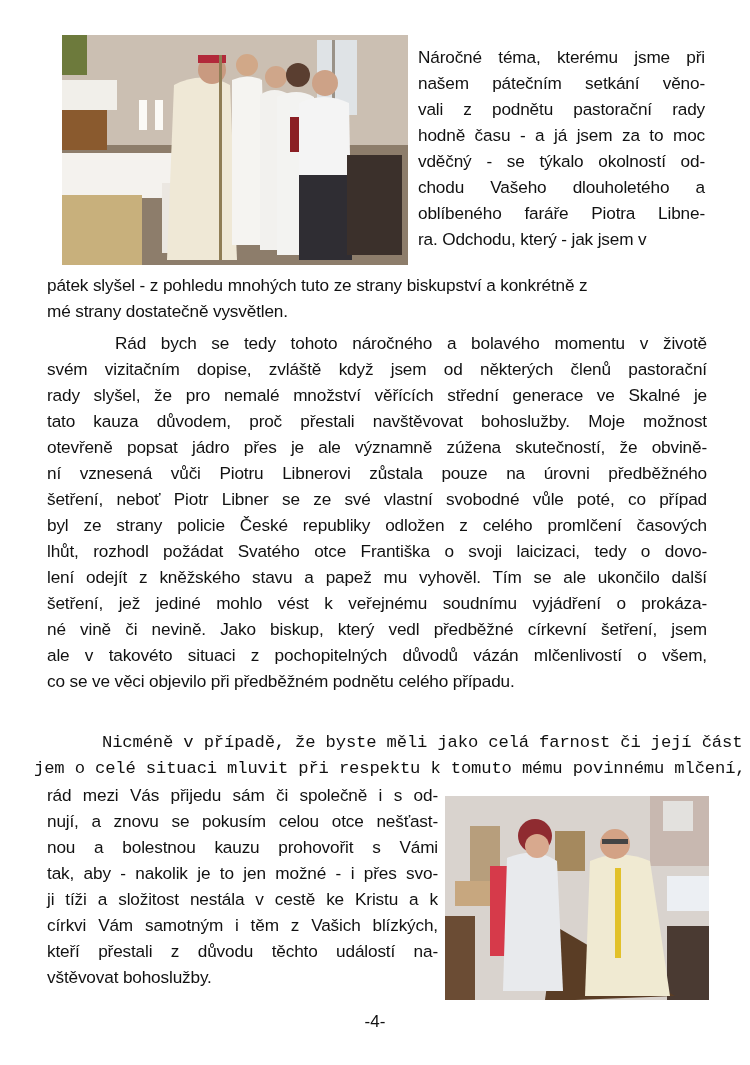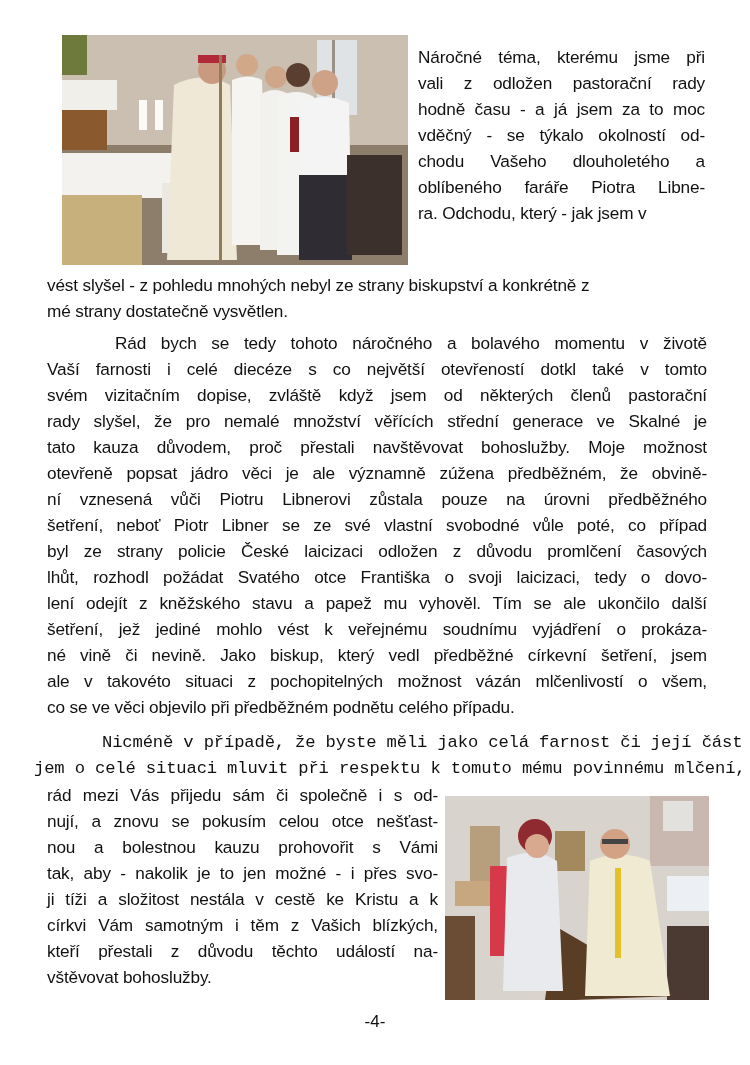--- a/index.html
+++ b/index.html
@@ -47,48 +47,48 @@
       <rect x="228" y="82" width="18" height="35" fill="#8b1f24"></rect>
       <path d="M237 68 Q262 56 287 68 L290 225 L237 225 Z" fill="#f4f4f4"></path>
       <rect x="237" y="140" width="53" height="85" fill="#2f2d33"></rect>
       <circle cx="263" cy="48" r="13" fill="#cda287"></circle>
       <rect x="285" y="120" width="55" height="100" fill="#3b302b"></rect>
     </svg>
   </div>
 
   <div class="txt" style="left:418px; top:44px; width:287px;">
     <span class="line just">Náročné téma, kterému jsme při</span>
-    <span class="line just">vali z odložen pastorační rady</span>
+    <span class="line just">našem pátečním setkání věno-</span>
+    <span class="line just">vali z podnětu pastorační rady</span>
     <span class="line just">hodně času - a já jsem za to moc</span>
     <span class="line just">vděčný - se týkalo okolností od-</span>
     <span class="line just">chodu Vašeho dlouholetého a</span>
     <span class="line just">oblíbeného faráře Piotra Libne-</span>
     <span class="line">ra. Odchodu, který - jak jsem v</span>
   </div>
 
   <div class="txt" style="left:47px; top:272px; width:660px;">
-    <span class="line">vést slyšel - z pohledu mnohých nebyl ze strany biskupství a konkrétně z</span>
+    <span class="line">pátek slyšel - z pohledu mnohých tuto ze strany biskupství a konkrétně z</span>
     <span class="line">mé strany dostatečně vysvětlen.</span>
   </div>
 
   <div class="txt" style="left:47px; top:330px; width:660px;">
     <span class="line just" style="padding-left:68px; box-sizing:border-box;">Rád bych se tedy tohoto náročného a bolavého momentu v životě</span>
-    <span class="line just">Vaší farnosti i celé diecéze s co největší otevřeností dotkl také v tomto</span>
     <span class="line just">svém vizitačním dopise, zvláště když jsem od některých členů pastorační</span>
     <span class="line just">rady slyšel, že pro nemalé množství věřících střední generace ve Skalné je</span>
     <span class="line just">tato kauza důvodem, proč přestali navštěvovat bohoslužby. Moje možnost</span>
-    <span class="line just">otevřeně popsat jádro věci je ale významně zúžena předběžném, že obvině-</span>
+    <span class="line just">otevřeně popsat jádro přes je ale významně zúžena skutečností, že obvině-</span>
     <span class="line just">ní vznesená vůči Piotru Libnerovi zůstala pouze na úrovni předběžného</span>
     <span class="line just">šetření, neboť Piotr Libner se ze své vlastní svobodné vůle poté, co případ</span>
-    <span class="line just">byl ze strany policie České laicizaci odložen z důvodu promlčení časových</span>
+    <span class="line just">byl ze strany policie České republiky odložen z celého promlčení časových</span>
     <span class="line just">lhůt, rozhodl požádat Svatého otce Františka o svoji laicizaci, tedy o dovo-</span>
     <span class="line just">lení odejít z kněžského stavu a papež mu vyhověl. Tím se ale ukončilo další</span>
     <span class="line just">šetření, jež jediné mohlo vést k veřejnému soudnímu vyjádření o prokáza-</span>
     <span class="line just">né vině či nevině. Jako biskup, který vedl předběžné církevní šetření, jsem</span>
-    <span class="line just">ale v takovéto situaci z pochopitelných možnost vázán mlčenlivostí o všem,</span>
+    <span class="line just">ale v takovéto situaci z pochopitelných důvodů vázán mlčenlivostí o všem,</span>
     <span class="line">co se ve věci objevilo při předběžném podnětu celého případu.</span>
   </div>
 
   <div class="txt" style="left:34px; top:730px; width:660px;font-family:Liberation Mono, monospace;">
     <span class="line just" style="padding-left:68px; box-sizing:border-box;">Nicméně v případě, že byste měli jako celá farnost či její část zá-</span>
     <span class="line just">jem o celé situaci mluvit při respektu k tomuto mému povinnému mlčení,</span>
   </div>
 
   <div class="txt" style="left:47px; top:782px; width:391px;">
     <span class="line just">rád mezi Vás přijedu sám či společně i s od-</span>

